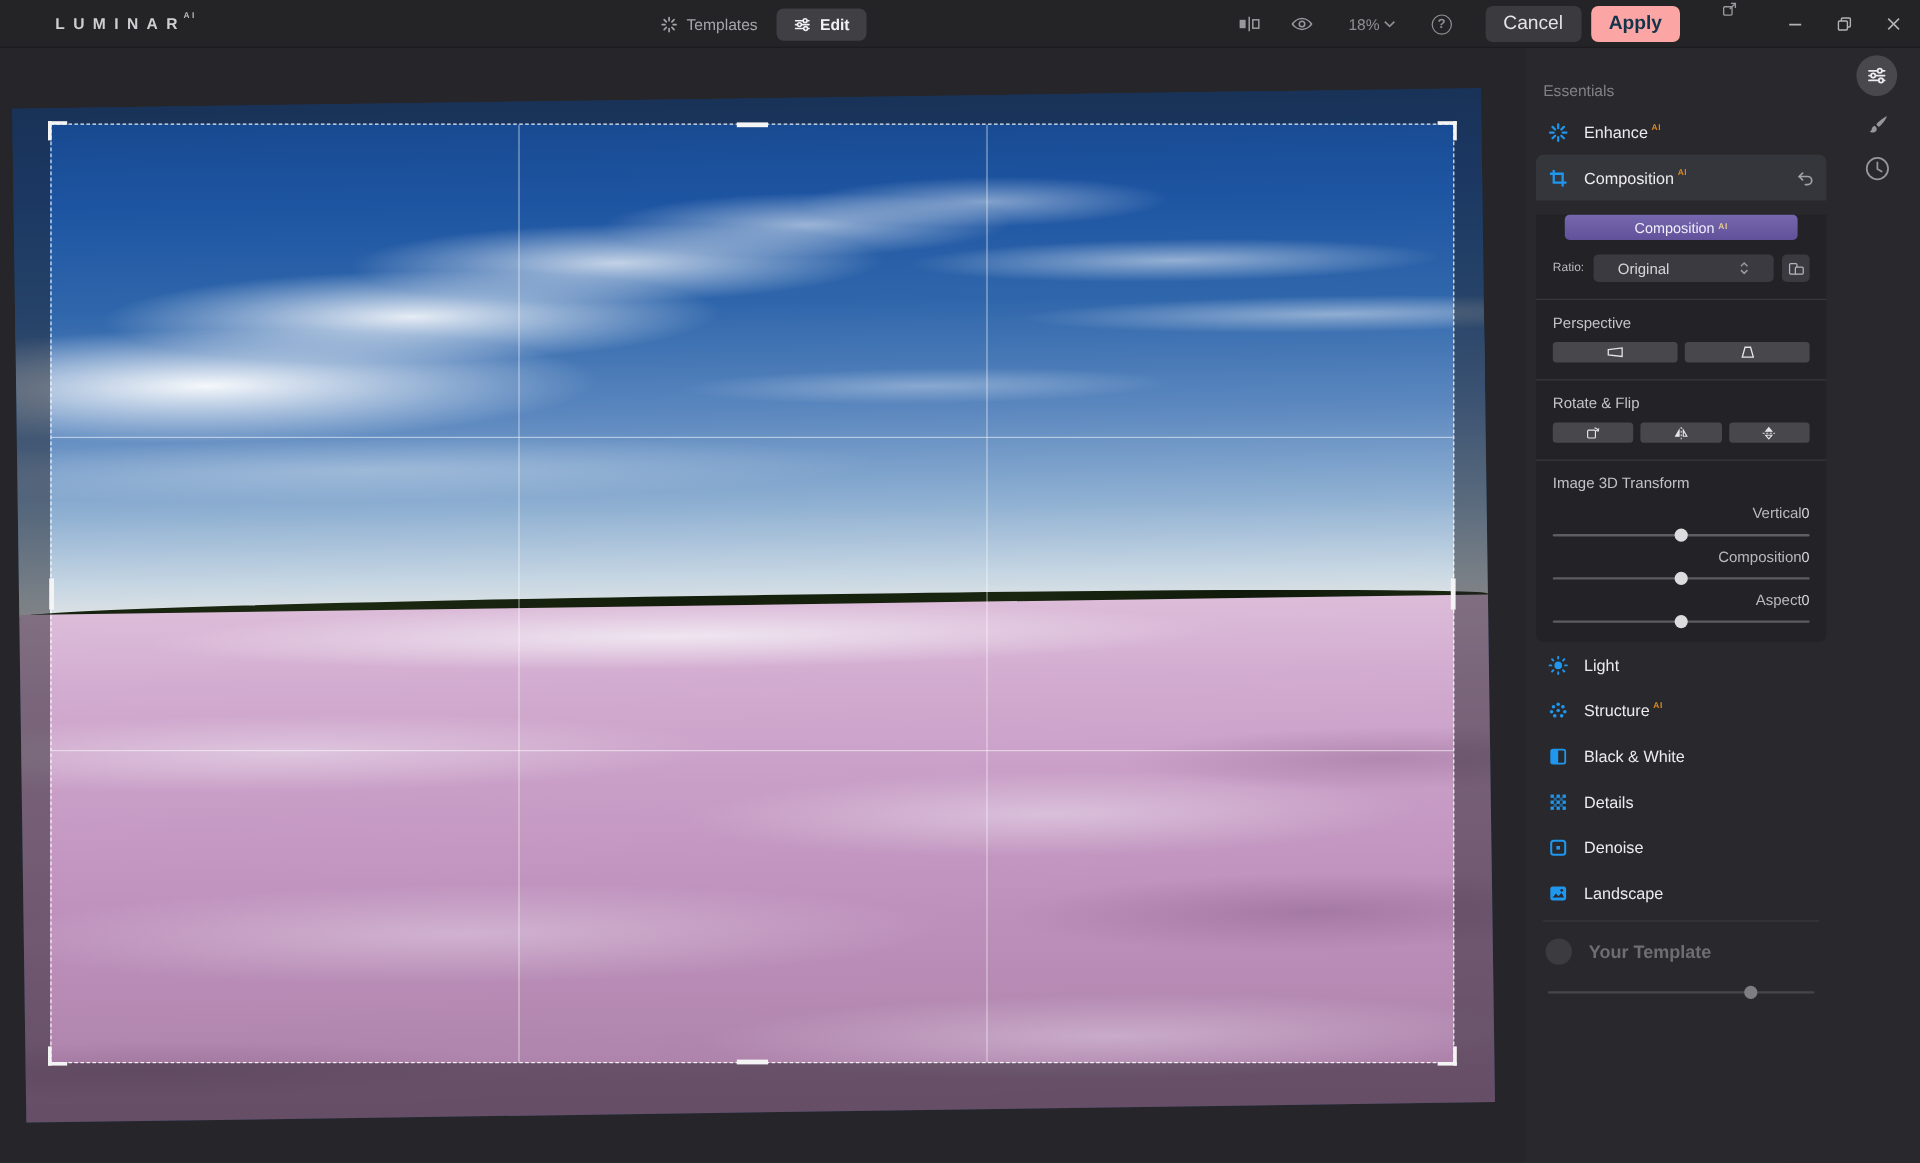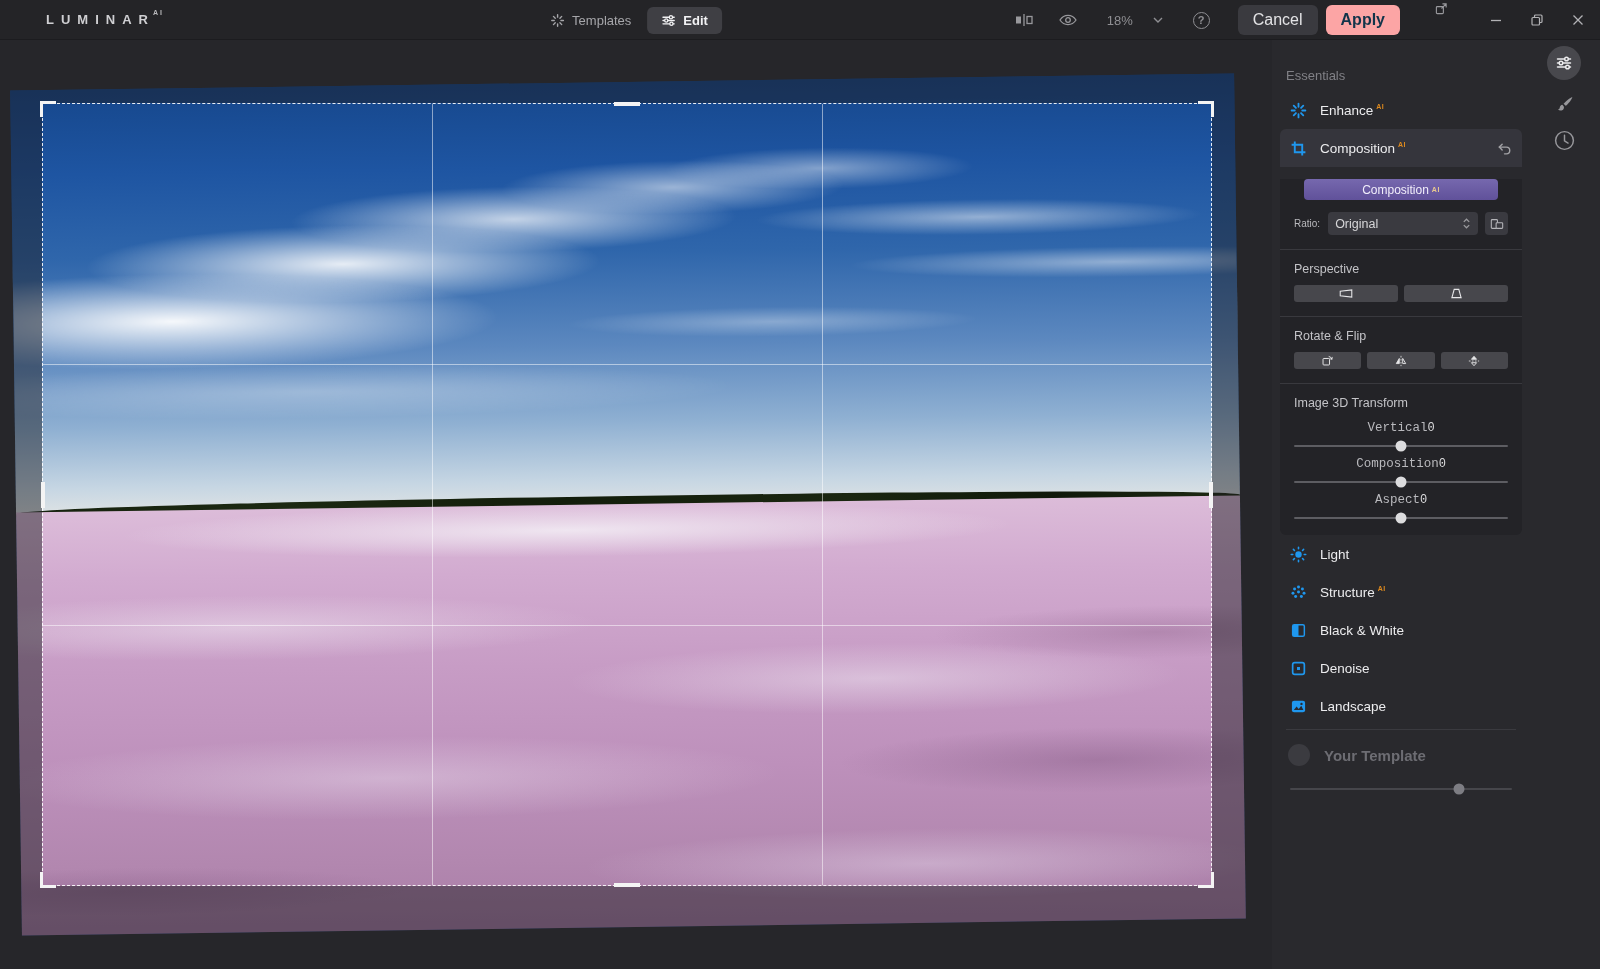--- a/index.html
+++ b/index.html
@@ -13,21 +13,21 @@
   .logo { position:absolute; left:46px; top:12px; color:#cfcfd2; font-size:13px;
     font-weight:700; letter-spacing:7px; }
   .logo sup { font-size:7px; letter-spacing:2px; position:relative; top:-4px; left:-2px; color:#b9b9bc; }
   .center-tabs { position:absolute; left:636px; top:0; height:40px; transform:translateX(-50%);
     display:flex; align-items:center; gap:16px; }
   .tab { display:flex; align-items:center; gap:7px; color:#a6a6aa; font-size:13px; cursor:pointer; }
   .tab svg { width:15px; height:15px; }
   .tab.active { background:#3f3f44; border-radius:6px; padding:6px 14px; color:#f2f2f4; font-weight:600; }
   .topbar-right { position:absolute; right:16px; top:0; height:40px; display:flex; align-items:center; }
   .tb-icon { color:#98989c; display:flex; align-items:center; cursor:pointer; }
-  .zoom-ctl { display:flex; align-items:center; gap:20px; color:#8f8f93; font-size:13px; cursor:pointer; }
+  .zoom-ctl { display:flex; align-items:center; gap:3px; color:#8f8f93; font-size:13px; cursor:pointer; }
   .help-circle { width:17px; height:17px; border:1.4px solid #8f8f93; border-radius:50%;
     color:#8f8f93; font-size:11px; font-weight:700; display:flex; align-items:center; justify-content:center; cursor:pointer; }
   .btn { border:none; border-radius:6px; font-size:16px; padding:6px 15px; cursor:pointer;
     font-family:"Liberation Sans", sans-serif; }
   .btn-cancel { background:#3a3a3f; color:#e3e3e5; margin-left:28px; }
   .btn-apply { background:#fca5a5; color:#12344a; font-weight:700; margin-left:8px; }
   .export-float { position:absolute; right:152px; top:1px; color:#9a9a9e; }
   .win-controls { display:flex; align-items:center; gap:29px; margin-left:46px; color:#b2b2b5; }
   .win-controls span { cursor:pointer; display:flex; align-items:center; }
   .gap26 { width:26px; } .gap30 { width:30px; } .gap44 { width:44px; }
@@ -104,33 +104,33 @@
   .row-selected { background:#35353c; border-radius:6px 6px 0 0; }
   .undo-btn { margin-left:auto; color:#a2a2a6; display:flex; cursor:pointer; }
 
   .panel { background:#232327; border-radius:0 0 6px 6px; padding-bottom:16px; }
   .purple-btn { margin:12px 24px 0; height:21px; border-radius:4px;
     background:linear-gradient(180deg,#7668ae,#60519a); color:#f1eefb; font-size:12px;
     display:flex; align-items:center; justify-content:center; cursor:pointer; border:none; width:calc(100% - 48px);
     font-family:"Liberation Sans", sans-serif; }
   .ratio-row { display:flex; align-items:center; margin:12px 14px 14px; }
   .ratio-label { color:#b9b9bd; font-size:10px; margin-right:8px; }
-  .select { flex:1; height:23px; background:#3a3a40; border-radius:4px; padding:0 7px;
+  .select { flex:1; height:23px; background:#3a3a40; border-radius:4px; padding:0 20px;
     display:flex; align-items:center; justify-content:space-between; color:#d6d6d8;
     font-size:12.5px; cursor:pointer; }
   .select svg { color:#9a9a9e; }
   .ratio-flip { width:23px; height:23px; margin-left:7px; background:#3a3a40; border-radius:4px;
     display:flex; align-items:center; justify-content:center; color:#b5b5b9; cursor:pointer; }
   .divider { height:1px; background:#39393e; }
   .panel-sub { color:#c3c3c7; font-size:12.5px; padding:12px 14px 9px; }
   .pbtn-row { display:flex; gap:6px; margin:0 14px; }
   .pbtn { flex:1; height:17px; background:#47474c; border:none; border-radius:3px;
     display:flex; align-items:center; justify-content:center; color:#e6e6e8; cursor:pointer; }
   .t3-row { margin:10px 14px 0; }
-  .t3-head { display:flex; justify-content:center; align-items:baseline;font-family:Liberation Mono, monospace; }
+  .t3-head { display:flex; justify-content:flex-end; align-items:baseline; }
   .t3-label { color:#b9b9bd; font-size:12.5px; }
   .t3-value { color:#dadadc; font-size:12px; }
   .slider-track { position:relative; height:2px; background:#5d5d62; border-radius:1px;
     margin-top:10px; cursor:pointer; }
   .slider-thumb { position:absolute; top:50%; width:11px; height:11px; border-radius:50%;
     background:#dcdcde; transform:translate(-50%,-50%); cursor:grab; }
   .list-divider { height:1px; background:#3a3a3f; margin:4px 6px 0; }
   .template-row { display:flex; align-items:center; padding:14px 8px 0; cursor:pointer; }
   .template-circle { width:22px; height:22px; border-radius:50%; background:#3b3b40; flex-shrink:0; }
   .template-label { color:#6d6d73; font-size:15px; font-weight:600; margin-left:14px; }
@@ -397,20 +397,40 @@
       <div class="tool-row">
         <span class="t-icon">
           <svg viewBox="0 0 16 16" stroke="currentColor" fill="none" stroke-width="1.4">
             <rect x="2.5" y="2.5" width="11" height="11" rx="1.5"></rect>
             <path d="M8 2.5H4A1.5 1.5 0 0 0 2.5 4v8A1.5 1.5 0 0 0 4 13.5h4z" fill="currentColor" stroke="none"></path>
           </svg>
         </span>
         <span class="t-label">Black &amp; White</span>
       </div>
 
+      <div class="tool-row">
+        <span class="t-icon">
+          <svg viewBox="0 0 16 16" fill="currentColor">
+            <rect x="2" y="2" width="2.6" height="2.6"></rect>
+              <rect x="6.7" y="2" width="2.6" height="2.6"></rect>
+              <rect x="11.4" y="2" width="2.6" height="2.6"></rect>
+            <rect x="4.35" y="4.35" width="2.6" height="2.6" opacity="0.55"></rect>
+              <rect x="9.05" y="4.35" width="2.6" height="2.6" opacity="0.55"></rect>
+            <rect x="2" y="6.7" width="2.6" height="2.6"></rect>
+              <rect x="6.7" y="6.7" width="2.6" height="2.6"></rect>
+              <rect x="11.4" y="6.7" width="2.6" height="2.6"></rect>
+            <rect x="4.35" y="9.05" width="2.6" height="2.6" opacity="0.55"></rect>
+              <rect x="9.05" y="9.05" width="2.6" height="2.6" opacity="0.55"></rect>
+            <rect x="2" y="11.4" width="2.6" height="2.6"></rect>
+              <rect x="6.7" y="11.4" width="2.6" height="2.6"></rect>
+              <rect x="11.4" y="11.4" width="2.6" height="2.6"></rect>
+          </svg>
+        </span>
+        <span class="t-label">Details</span>
+      </div>
 
       <div class="tool-row">
         <span class="t-icon">
           <svg viewBox="0 0 16 16" fill="none" stroke="currentColor" stroke-width="1.6">
             <rect x="2.5" y="2.5" width="11" height="11" rx="2"></rect>
               <rect x="6.6" y="6.6" width="2.8" height="2.8" fill="currentColor" stroke="none"></rect>
           </svg>
         </span>
         <span class="t-label">Denoise</span>
       </div>

